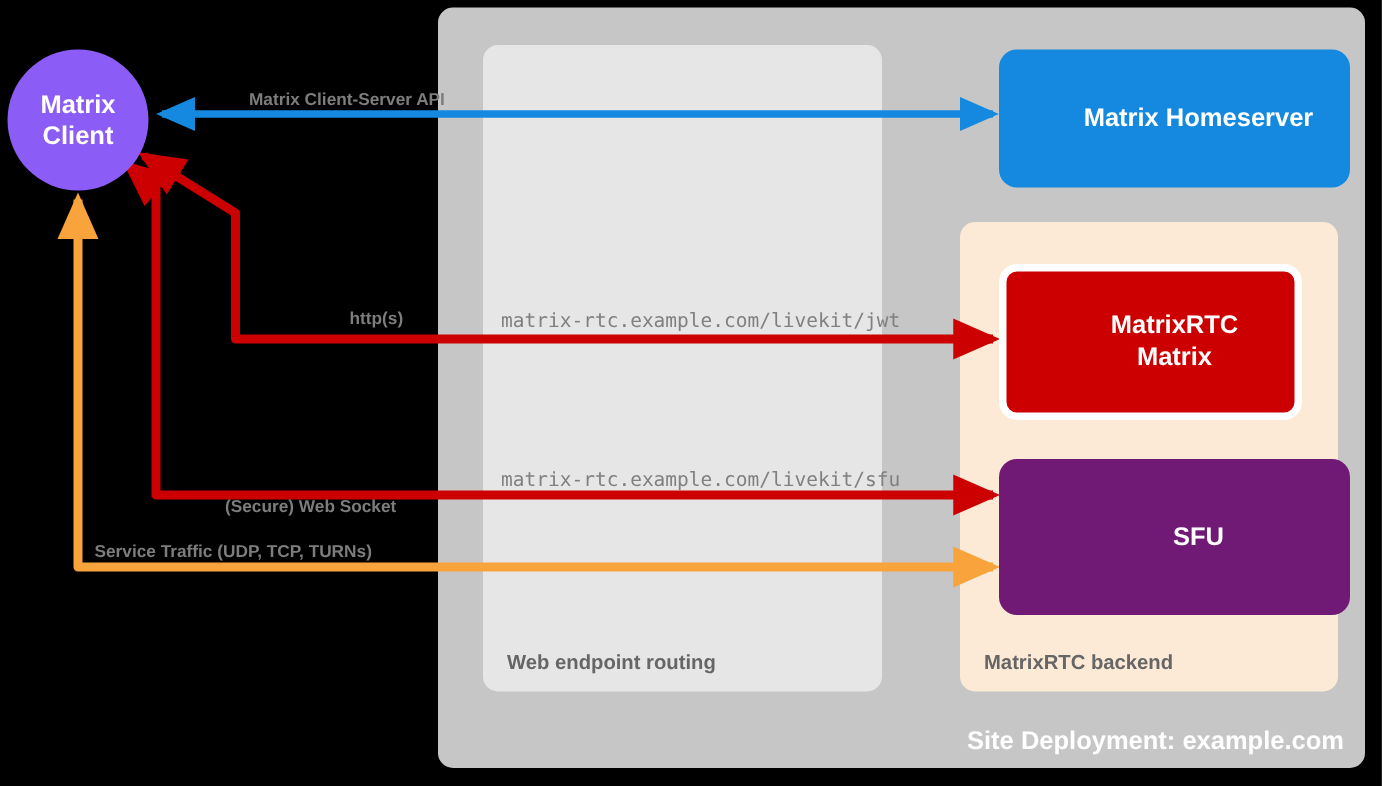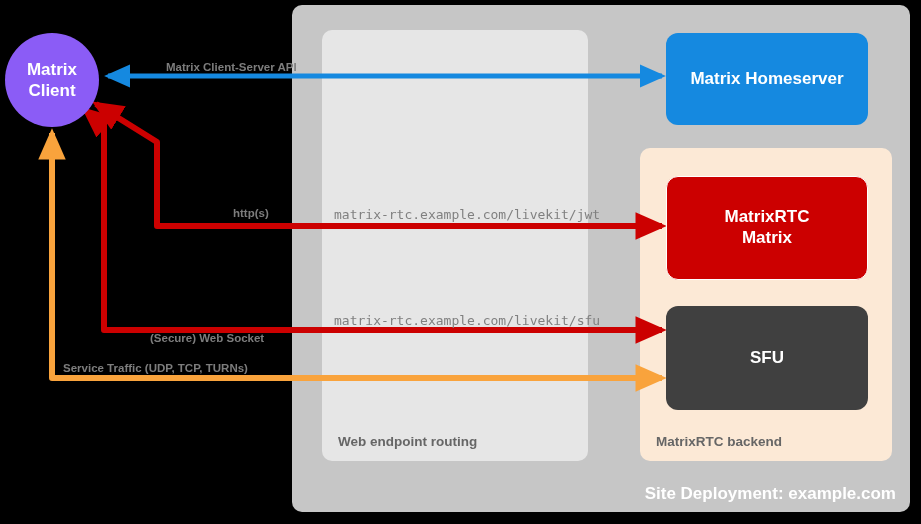--- a/index.html
+++ b/index.html
@@ -104,39 +104,40 @@
   .service-box {
     position: absolute;
     display: flex;
     align-items: center;
     justify-content: center;
     text-align: center;
     color: #ffffff;
     font-weight: bold;
     border-radius: 12px;
     line-height: 1.22;
+    padding-left: 32px;
   }
   #matrix-homeserver {
     left: 666px; top: 33px;
     width: 202px; height: 92px;
     background: #1589e0;
     font-size: 17px;
   }
   #matrixrtc-auth-service {
     left: 666px; top: 176px;
     width: 202px; height: 104px;
     background: #cc0000;
-    border: 1px solid #ffffff;
+    border: 5px solid #ffffff;
     box-sizing: border-box;
     font-size: 17px;
   }
   #sfu {
     left: 666px; top: 306px;
     width: 202px; height: 104px;
-    background: #404040;
+    background: #701a75;
     font-size: 17px;
   }
 
   
   .endpoint-label {
     position: absolute;
     font-family: "DejaVu Sans Mono", "Liberation Mono", monospace;
     font-size: 13px;
     color: #808080;
     white-space: nowrap;

